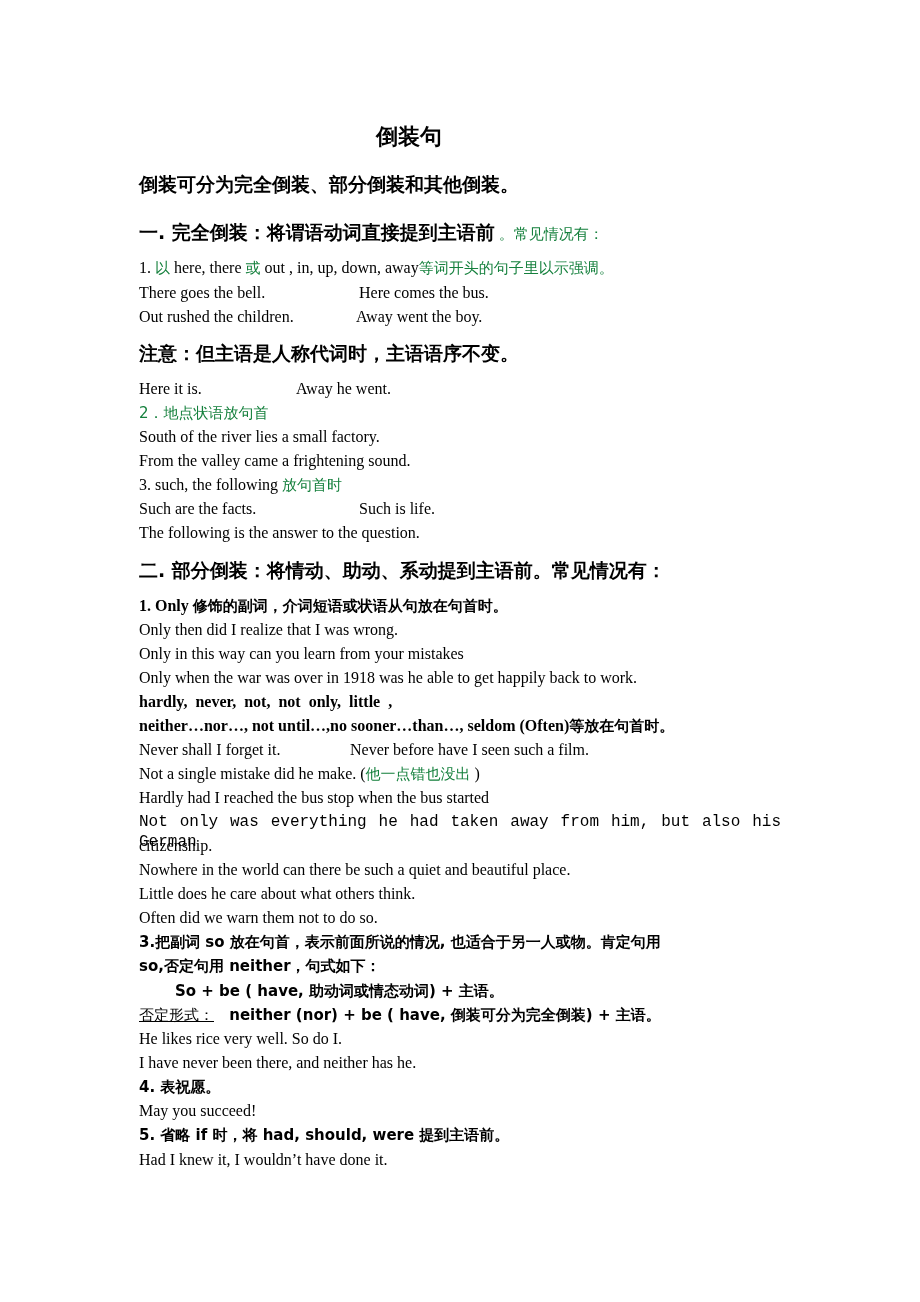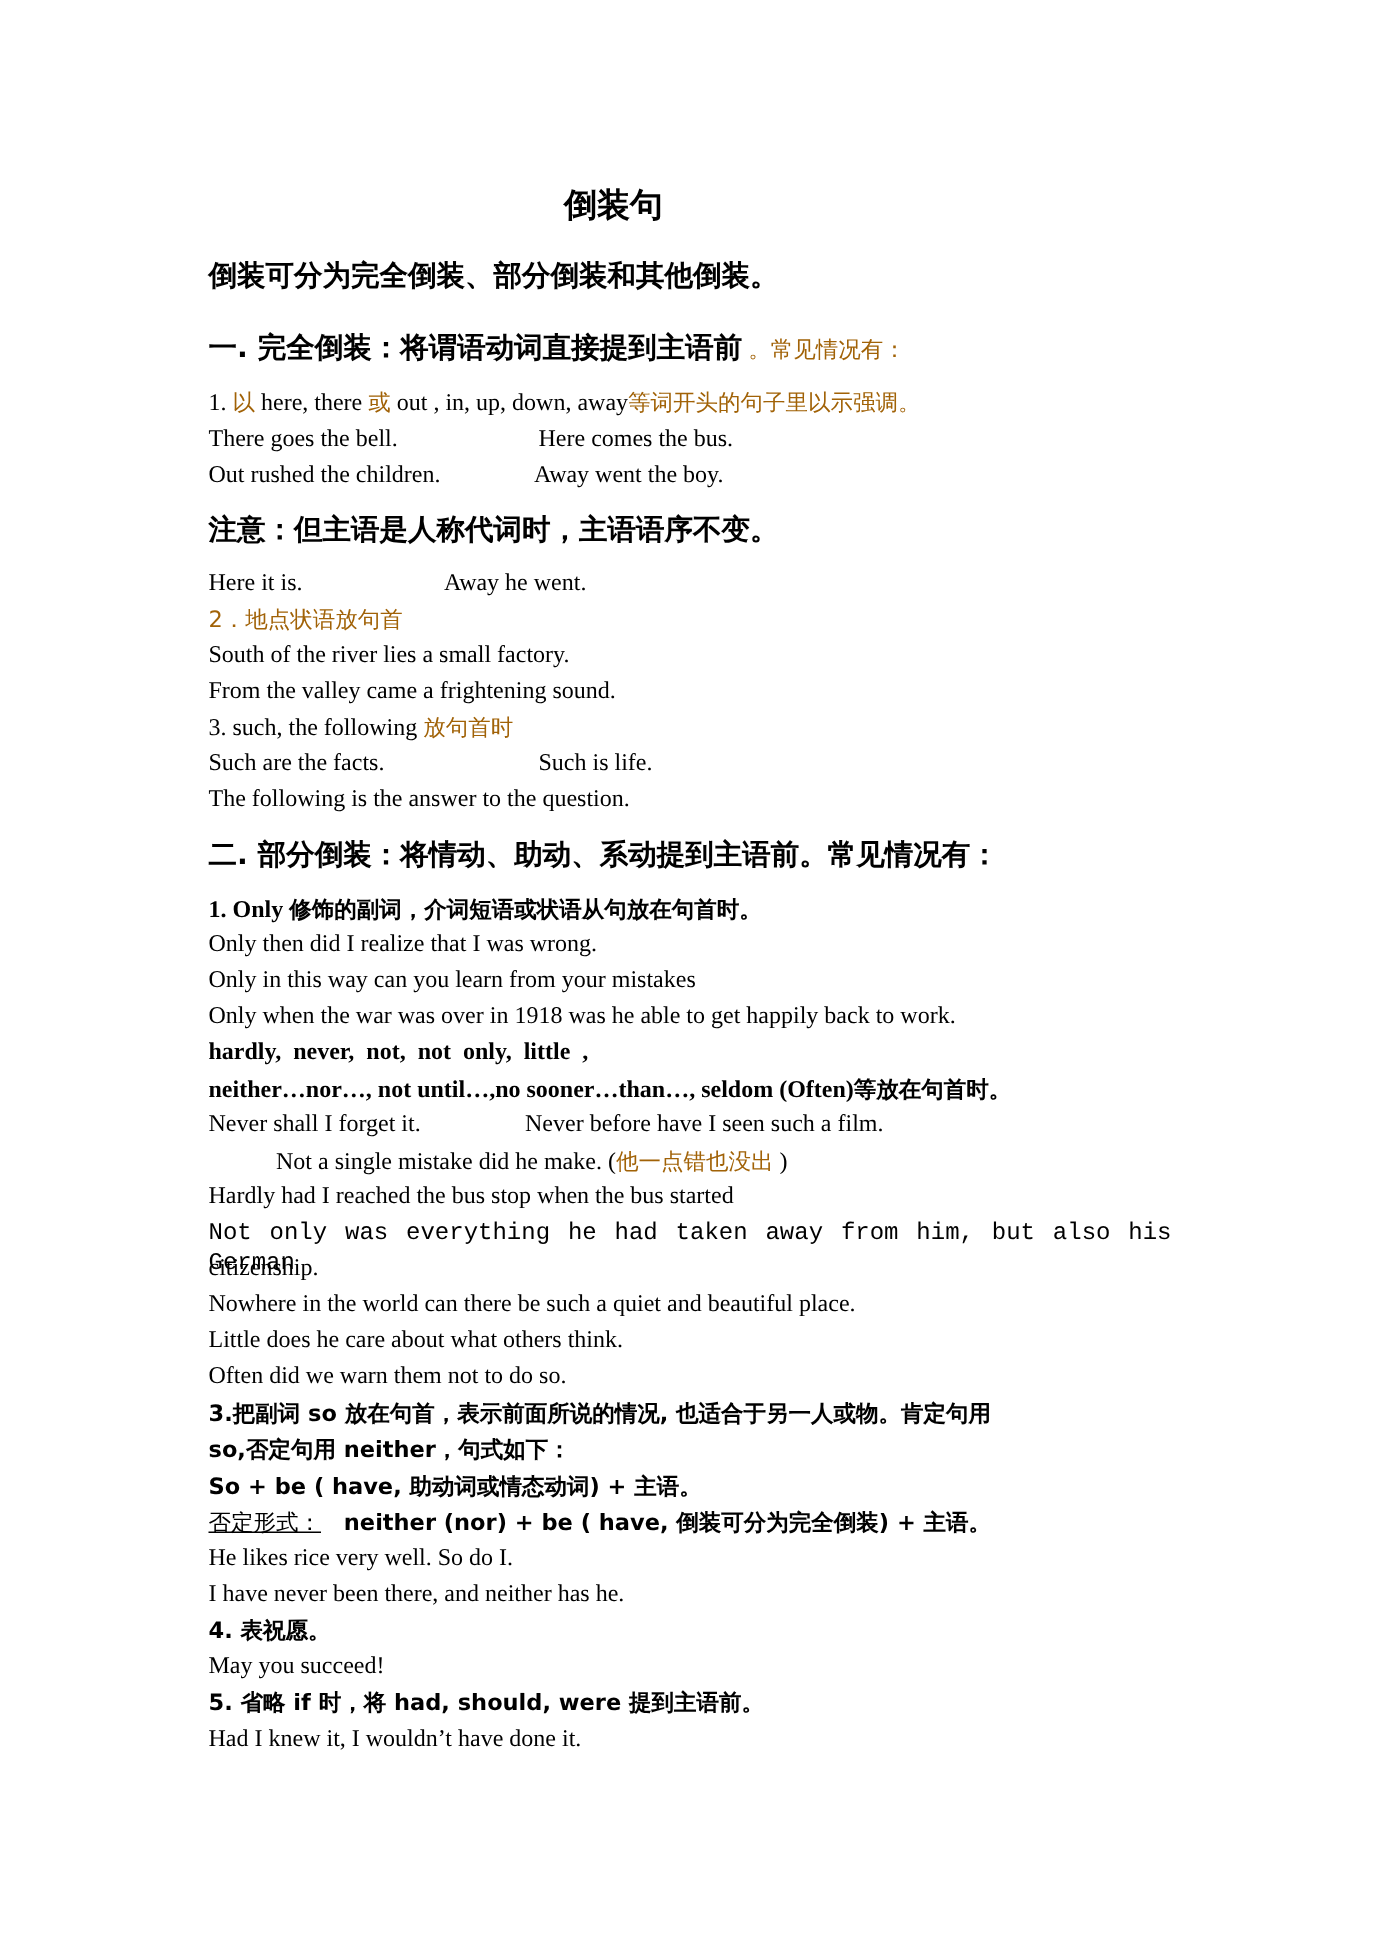--- a/index.html
+++ b/index.html
@@ -5,21 +5,21 @@
   html, body { margin: 0; padding: 0; background: #ffffff; }
   body { width: 920px; height: 1302px; position: relative; overflow: hidden; color: #000; }
   .page { position: absolute; left: 139px; top: 0; width: 642px; }
   .serif { font-family: "Liberation Serif", "DejaVu Serif", serif; }
   .sans { font-family: "DejaVu Sans", "Liberation Sans", sans-serif; }
   .line { position: absolute; left: 0; white-space: nowrap; font-size: 16px; line-height: 20px; }
   .title { position: absolute; left: 0; width: 540px; text-align: center; font-size: 22px; font-weight: bold; }
   .h1 { font-size: 19px; font-weight: bold; line-height: 24px; }
   .bold { font-weight: bold; }
   .cn { font-family: "DejaVu Sans", sans-serif; font-size: 15px; }
-  .cn-light { color: #a16207; font-size: 15px; font-family: "DejaVu Sans", sans-serif; }
+  .cn-light { color: #15803d; font-size: 15px; font-family: "DejaVu Sans", sans-serif; }
   .justify { width: 642px; text-align: justify; text-align-last: justify; white-space: normal; }
   .u { text-decoration: underline; }
 </style>
 </head>
 <body>
 
 <div class="page">
 
   <div class="title sans" style="top:122px;">倒装句</div>
 
@@ -83,34 +83,34 @@
     <span class="serif" style="word-spacing:4px;">hardly, never, not, not only, little ,</span>
   </div>
   <div class="line bold" style="top:716px;">
     <span class="serif">neither…nor…, not until…,no sooner…than…, seldom (Often)</span><span class="cn">等放在句首时。</span>
   </div>
 
   <div class="line serif" style="top:740px;">
     <span>Never shall I forget it.</span>
     <span style="position:absolute; left:211px;">Never before have I seen such a film.</span>
   </div>
-  <div class="line serif" style="top:764px;margin-left:45px;">
+  <div class="line serif" style="top:764px;">
     <span>Not a single mistake did he make. (</span><span class="cn-light">他一点错也没出</span><span> )</span>
   </div>
   <div class="line serif" style="top:788px;">Hardly had I reached the bus stop when the bus started</div>
   <div class="line serif justify" style="top:812px;font-family:Liberation Mono, monospace;">Not only was everything he had taken away from him, but also his German</div>
   <div class="line serif" style="top:836px;">citizenship.</div>
   <div class="line serif" style="top:860px;">Nowhere in the world can there be such a quiet and beautiful place.</div>
   <div class="line serif" style="top:884px;">Little does he care about what others think.</div>
   <div class="line serif" style="top:908px;">Often did we warn them not to do so.</div>
 
   <div class="line cn bold" style="top:932px;">3.把副词 so 放在句首，表示前面所说的情况, 也适合于另一人或物。肯定句用</div>
   <div class="line cn bold" style="top:956px;">so,否定句用 neither，句式如下：</div>
 
-  <div class="line cn bold" style="top:981px;">So + be ( have,  助动词或情态动词) +  主语。</div>
+  <div class="line cn bold" style="top:981px;margin-left:36px;">So + be ( have,  助动词或情态动词) +  主语。</div>
   <div class="line cn bold" style="top:1005px;">
     <span class="u" style="font-weight:normal;">否定形式：</span>
     <span style="margin-left:10px;">neither (nor) + be ( have,  倒装可分为完全倒装) +  主语。</span>
   </div>
 
   <div class="line serif" style="top:1029px;">He likes rice very well. So do I.</div>
   <div class="line serif" style="top:1053px;">I have never been there, and neither has he.</div>
   <div class="line cn bold" style="top:1077px;">4.  表祝愿。</div>
   <div class="line serif" style="top:1101px;">May you succeed!</div>
   <div class="line cn bold" style="top:1125px;">5.  省略 if  时，将 had, should, were  提到主语前。</div>

